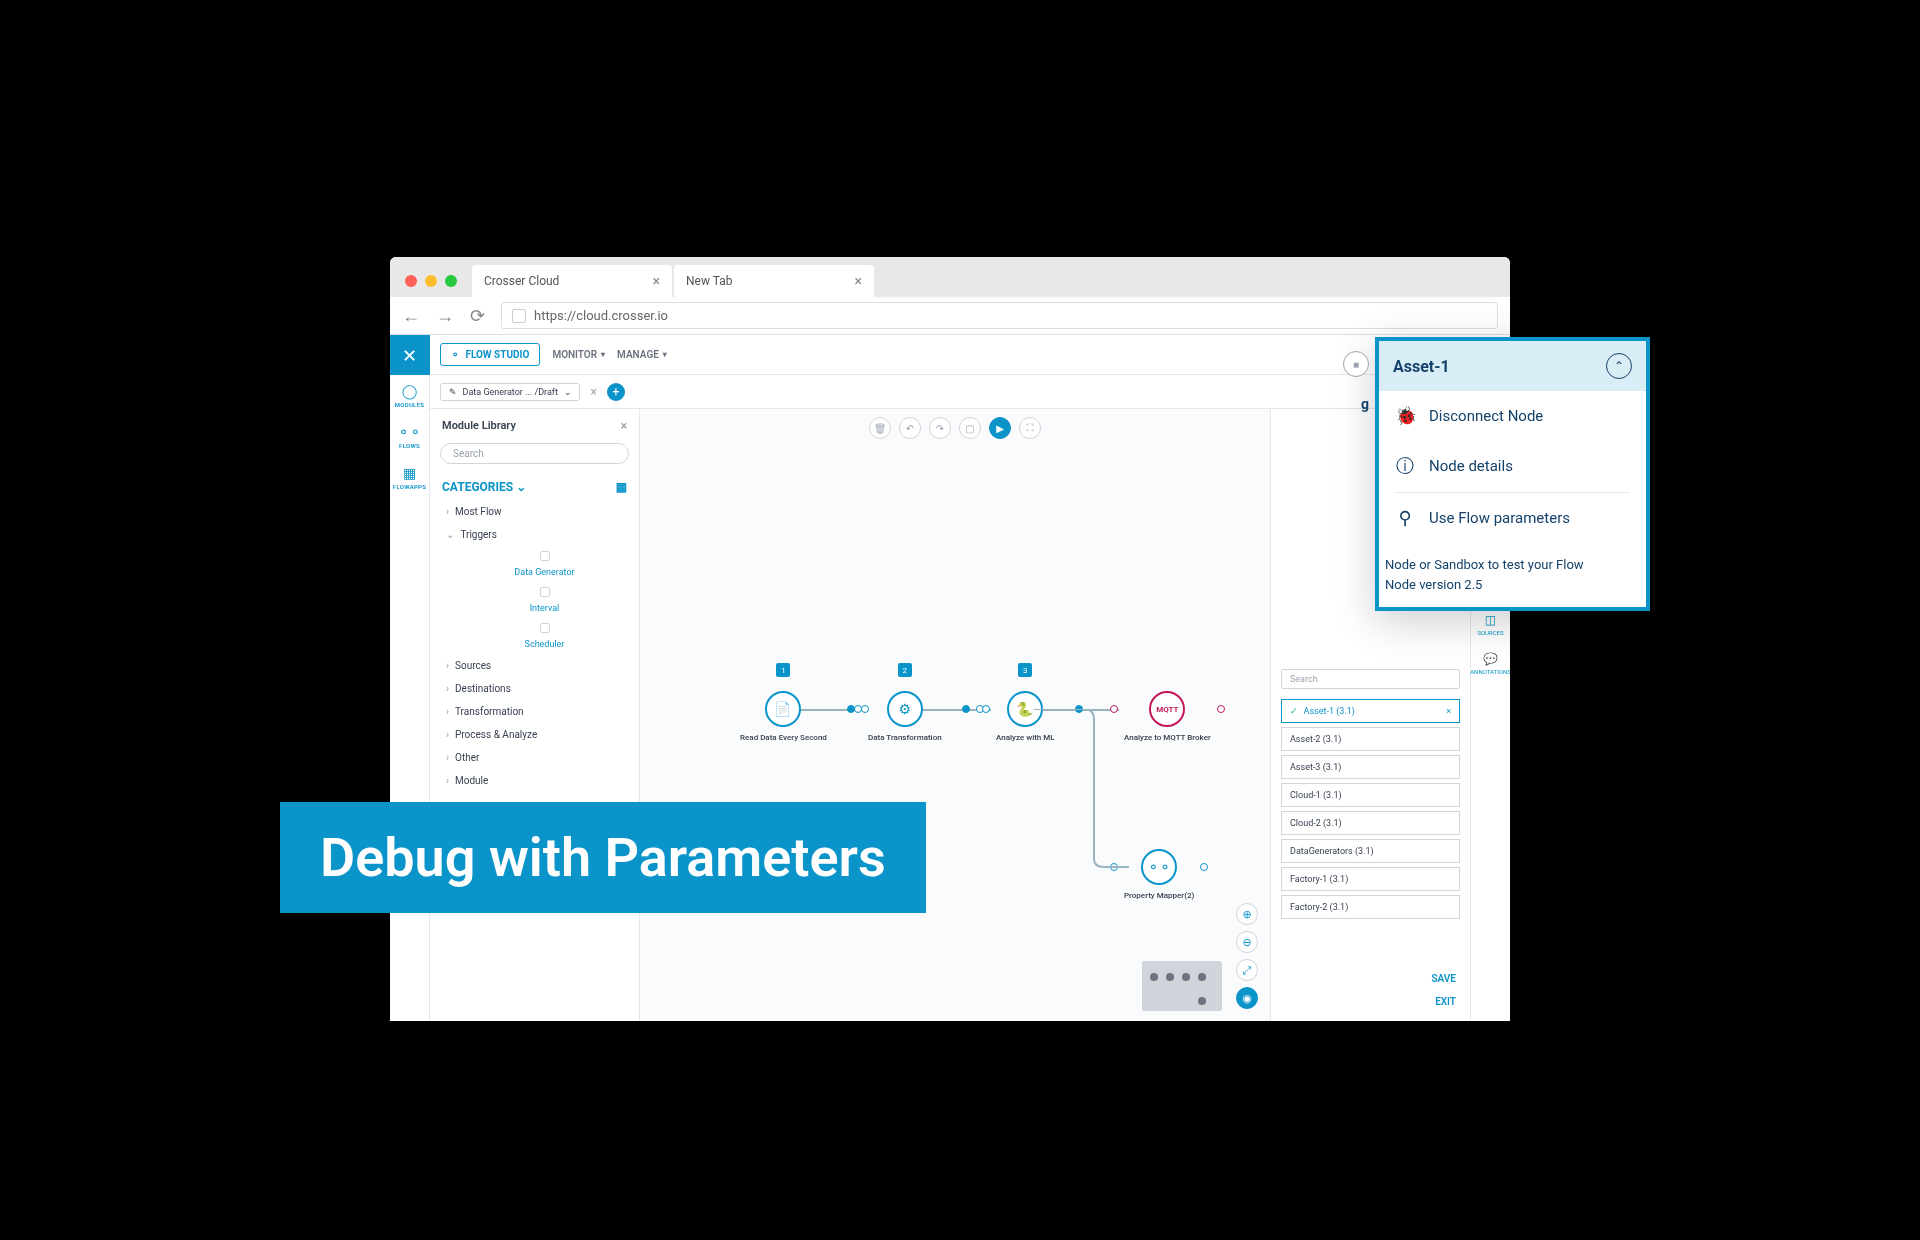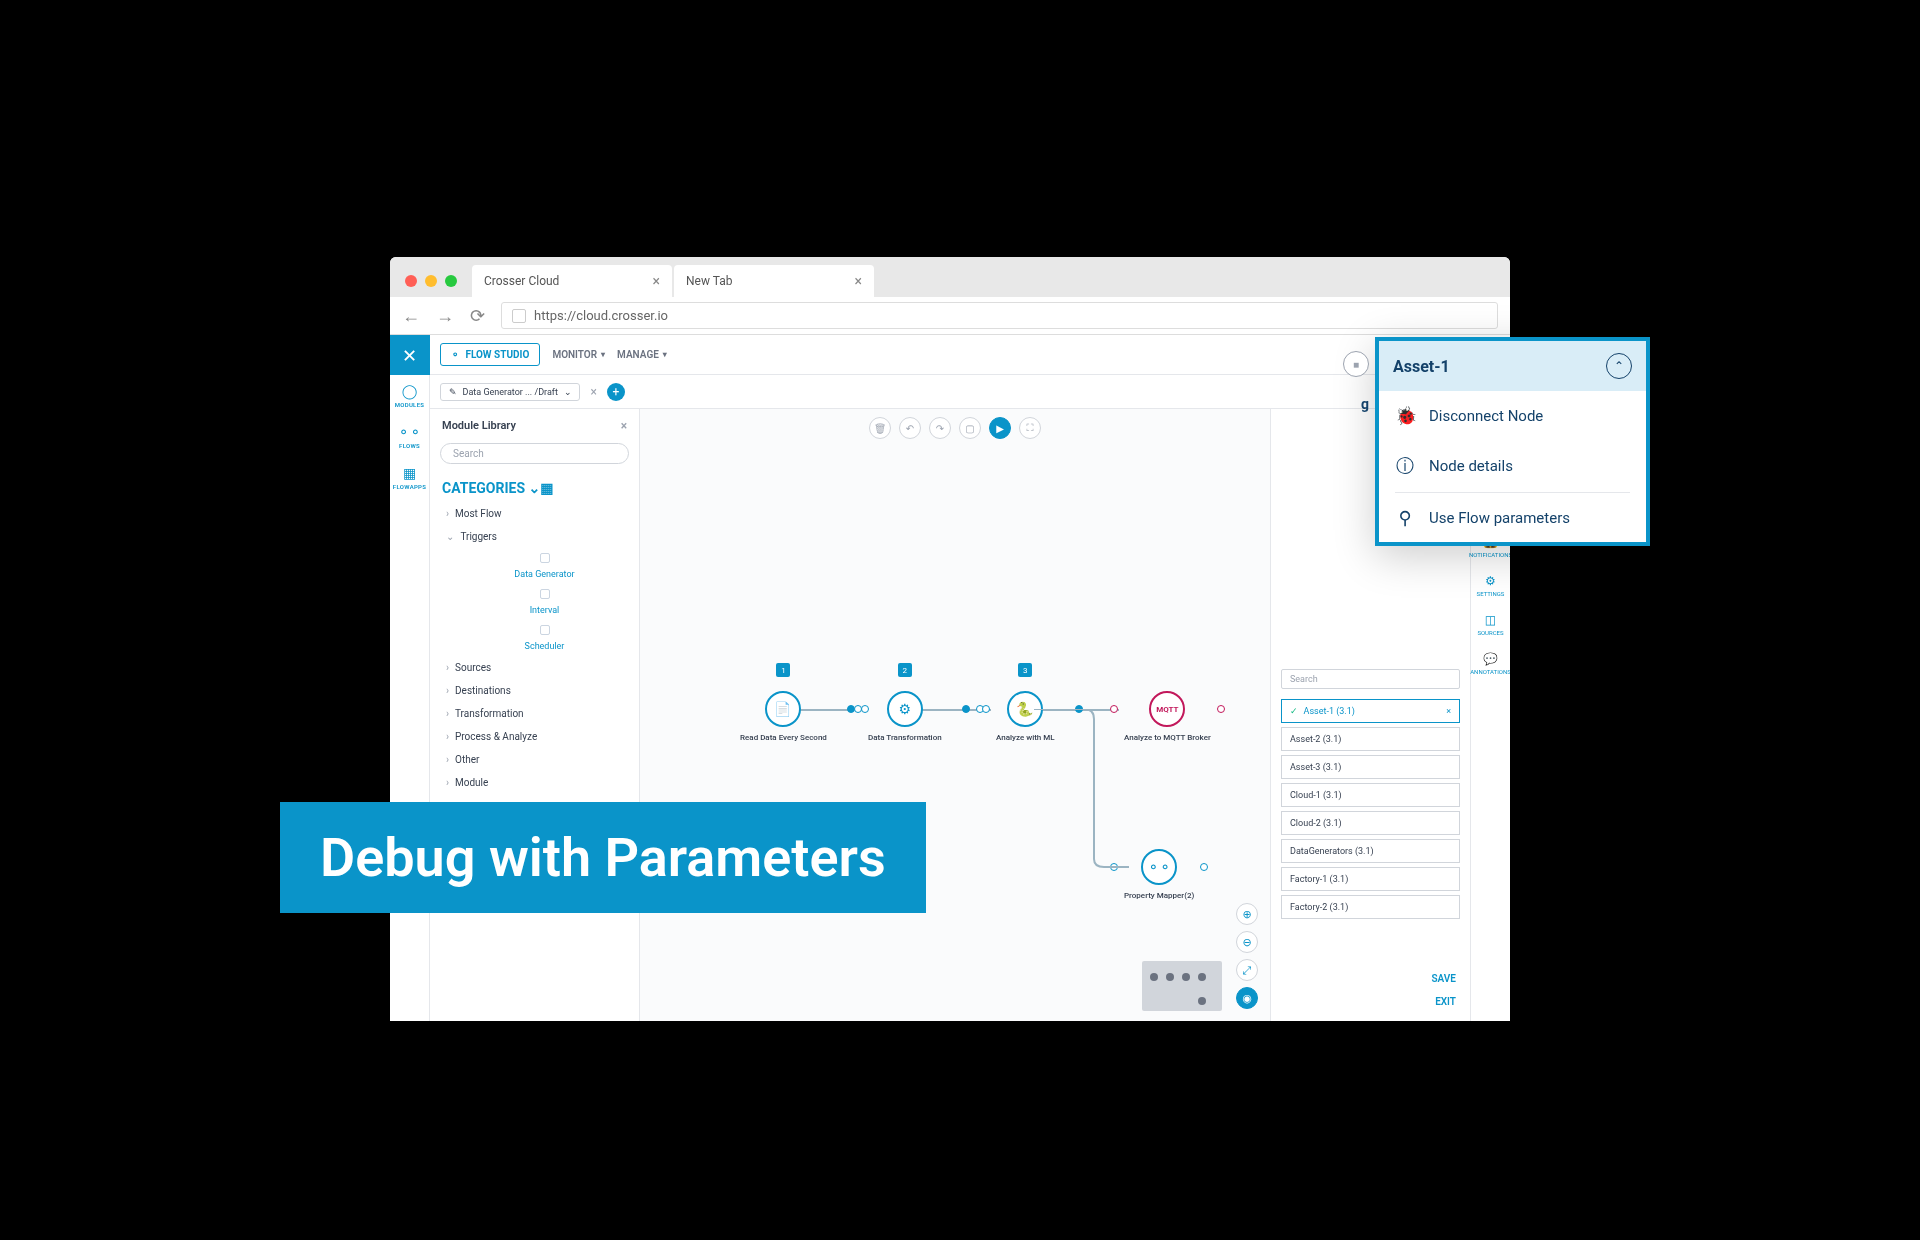--- a/index.html
+++ b/index.html
@@ -38,21 +38,21 @@
 .subbar { height:34px; display:flex;align-items:center; padding-left:10px; gap:10px; background:#fff; border-bottom:1px solid #e5e7eb;}
 .bc-chip{border:1px solid #d1d5db;border-radius:3px;padding:3px 8px;font-size:9px;color:#374151;display:flex;align-items:center;gap:6px;}
 .bc-close{color:#9ca3af;font-size:12px;}
 .bc-add{width:18px;height:18px;border-radius:50%;background:#0a94c9;color:#fff;display:flex;align-items:center;justify-content:center;font-size:12px;cursor:pointer;}
 
 .workspace { flex:1; display:flex; }
 .module-panel { width:210px; border-right:1px solid #e5e7eb; background:#fff; display:flex;flex-direction:column;}
 .mp-head { display:flex;justify-content:space-between;align-items:flex-start;padding:10px 12px;font-size:11px;font-weight:600;color:#374151;}
 .mp-close{color:#9ca3af;font-size:12px;cursor:pointer;}
 .mp-search{margin:0 10px 10px;border:1px solid #d1d5db;border-radius:14px;padding:4px 12px;font-size:10px;color:#9ca3af;}
-.mp-cat-head{padding:6px 12px;font-size:14px;font-weight:700;color:#0a94c9;display:flex;align-items:center;justify-content:flex-start;}
+.mp-cat-head{padding:6px 12px;font-size:12px;font-weight:700;color:#0a94c9;display:flex;align-items:center;justify-content:space-between;}
 .mp-cat-right{color:#0a94c9;}
 .cat-item{padding:6px 16px;font-size:10px;color:#374151;display:flex;align-items:center;gap:6px;cursor:pointer;}
 .cat-item::before{content:"›";color:#9ca3af;font-size:10px;}
 .cat-item.open::before{content:"⌄"}
 .cat-sub{padding:5px 12px 5px 32px;font-size:9px;color:#0a94c9;display:flex;align-items:center;gap:6px;cursor:pointer;flex-direction:column;}
 .cat-sub .doticon{width:10px;height:10px;border:1px solid #cbd5e1;border-radius:2px;}
 
 .canvas-area { flex:1; position:relative; background:#fafbfc; }
 .canvas-toolbar { position:absolute; top:8px; left:50%; transform:translateX(-50%); display:flex; gap:8px; align-items:center;}
 .ct-btn{width:22px;height:22px;border-radius:50%;border:1px solid #d1d5db;display:flex;align-items:center;justify-content:center;font-size:10px;color:#9ca3af;background:#fff;cursor:pointer;}
@@ -353,16 +353,20 @@
     </div>
     <div class="pop-item">
       <span class="pi-icon">ⓘ</span>
       <span>Node details</span>
     </div>
     <div class="pop-divider"></div>
     <div class="pop-item">
       <span class="pi-icon">⚲</span>
       <span>Use Flow parameters</span>
     </div>
+    <div class="pop-under">
+      <div class="pop-under-line">Node or Sandbox to test your Flow</div>
+      <div class="pop-under-line">Node version 2.5</div>
+    </div>
   </div>
 
   <div class="banner">Debug with Parameters</div>
 </div>
 
 </body></html>

